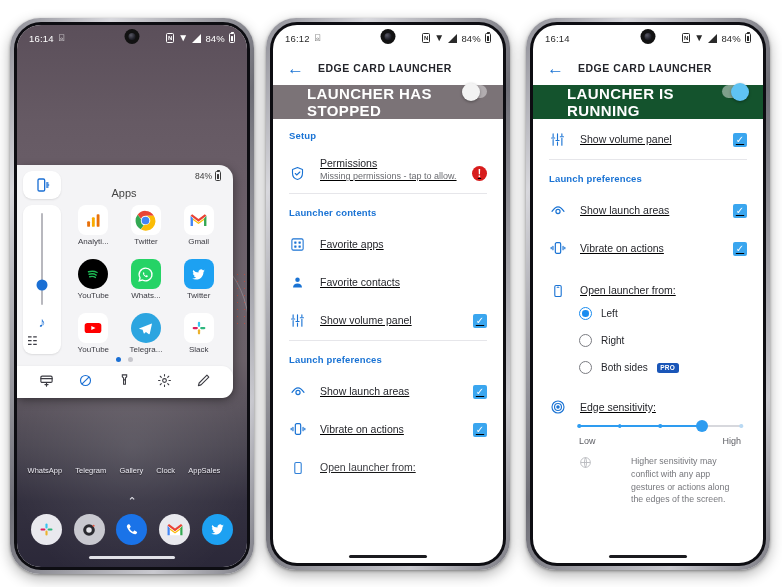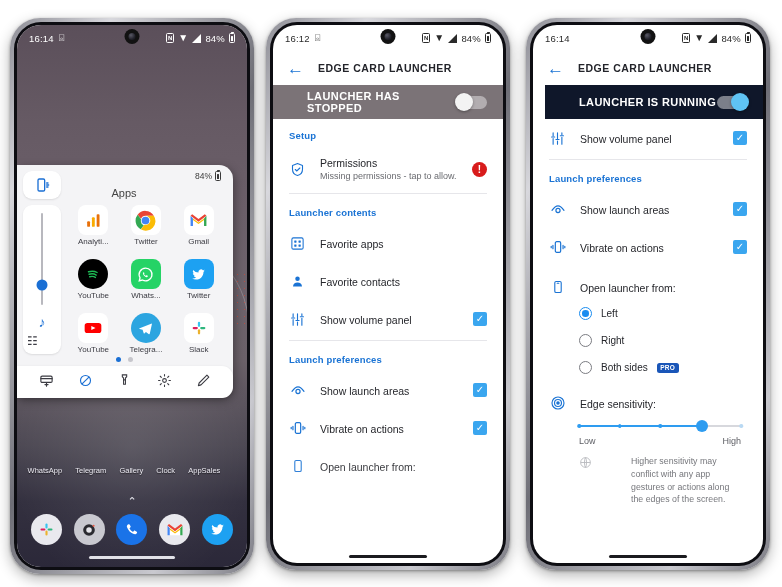--- a/index.html
+++ b/index.html
@@ -190,48 +190,48 @@
 
   
   .appbar{
     height:34px; display:flex; align-items:center; gap:14px;
     padding:0 14px; background:#fff;
   }
   .back-arrow{ color:#1a73d4; font-size:17px; line-height:1; }
   .appbar-title{ font-size:10.5px; font-weight:bold; color:#23242a; letter-spacing:.5px; }
 
   .bigtoggle{
-    height:34px; display:flex; align-items:center;
+    height:34px; display:flex; align-items:flex-start;
     padding:0 16px;
-    font-size:11px; font-weight:bold; letter-spacing:.4px; color:#fff;
+    font-size:15px; font-weight:bold; letter-spacing:.4px; color:#fff;
   }
   .bigtoggle.off{ background:#7b7377; }
-  .bigtoggle.on{ background:#0f172a;margin-left:12px; }
+  .bigtoggle.on{ background:#14532d; }
   .bt-label{ padding-left:18px; }
   .switch{
     margin-left:auto; position:relative; width:30px; height:13px;
     border-radius:8px;
   }
   .switch.off{ background:rgba(255,255,255,.42); }
   .switch.on{ background:rgba(255,255,255,.45); }
   .knob{
     position:absolute; top:-2.5px; width:18px;height:18px;border-radius:50%;
     box-shadow:0 1px 3px rgba(0,0,0,.35);
   }
   .switch.off .knob{ left:-2px; background:#f3f3f3; }
   .switch.on  .knob{ right:-2px; background:#5fc3f3; }
 
   .list{ background:#fff; }
   .sec-head{
     padding:11px 16px 6px 16px;
     font-size:9.5px; font-weight:bold; color:#1a73d4; letter-spacing:.15px;
   }
   .row{
-    display:flex; align-items:center;
-    padding:10px 16px; gap:14px; min-height:34px;
+    display:flex; align-items:flex-end;
+    padding:10px 16px; gap:14px; min-height:34px;text-decoration:underline;
   }
   .row-ic{
     width:17px; display:flex; align-items:center; justify-content:center;
     color:#1a73d4; font-size:14px; flex:none;
   }
   .row-txt{ flex:1; min-width:0; }
   .row-title{ font-size:10.5px; color:#25262b; }
   .row-sub{ font-size:9px; color:#6a6b70; margin-top:2px; }
   .cbox{
     width:14px;height:14px;border-radius:2px;background:#3aa6ef;

